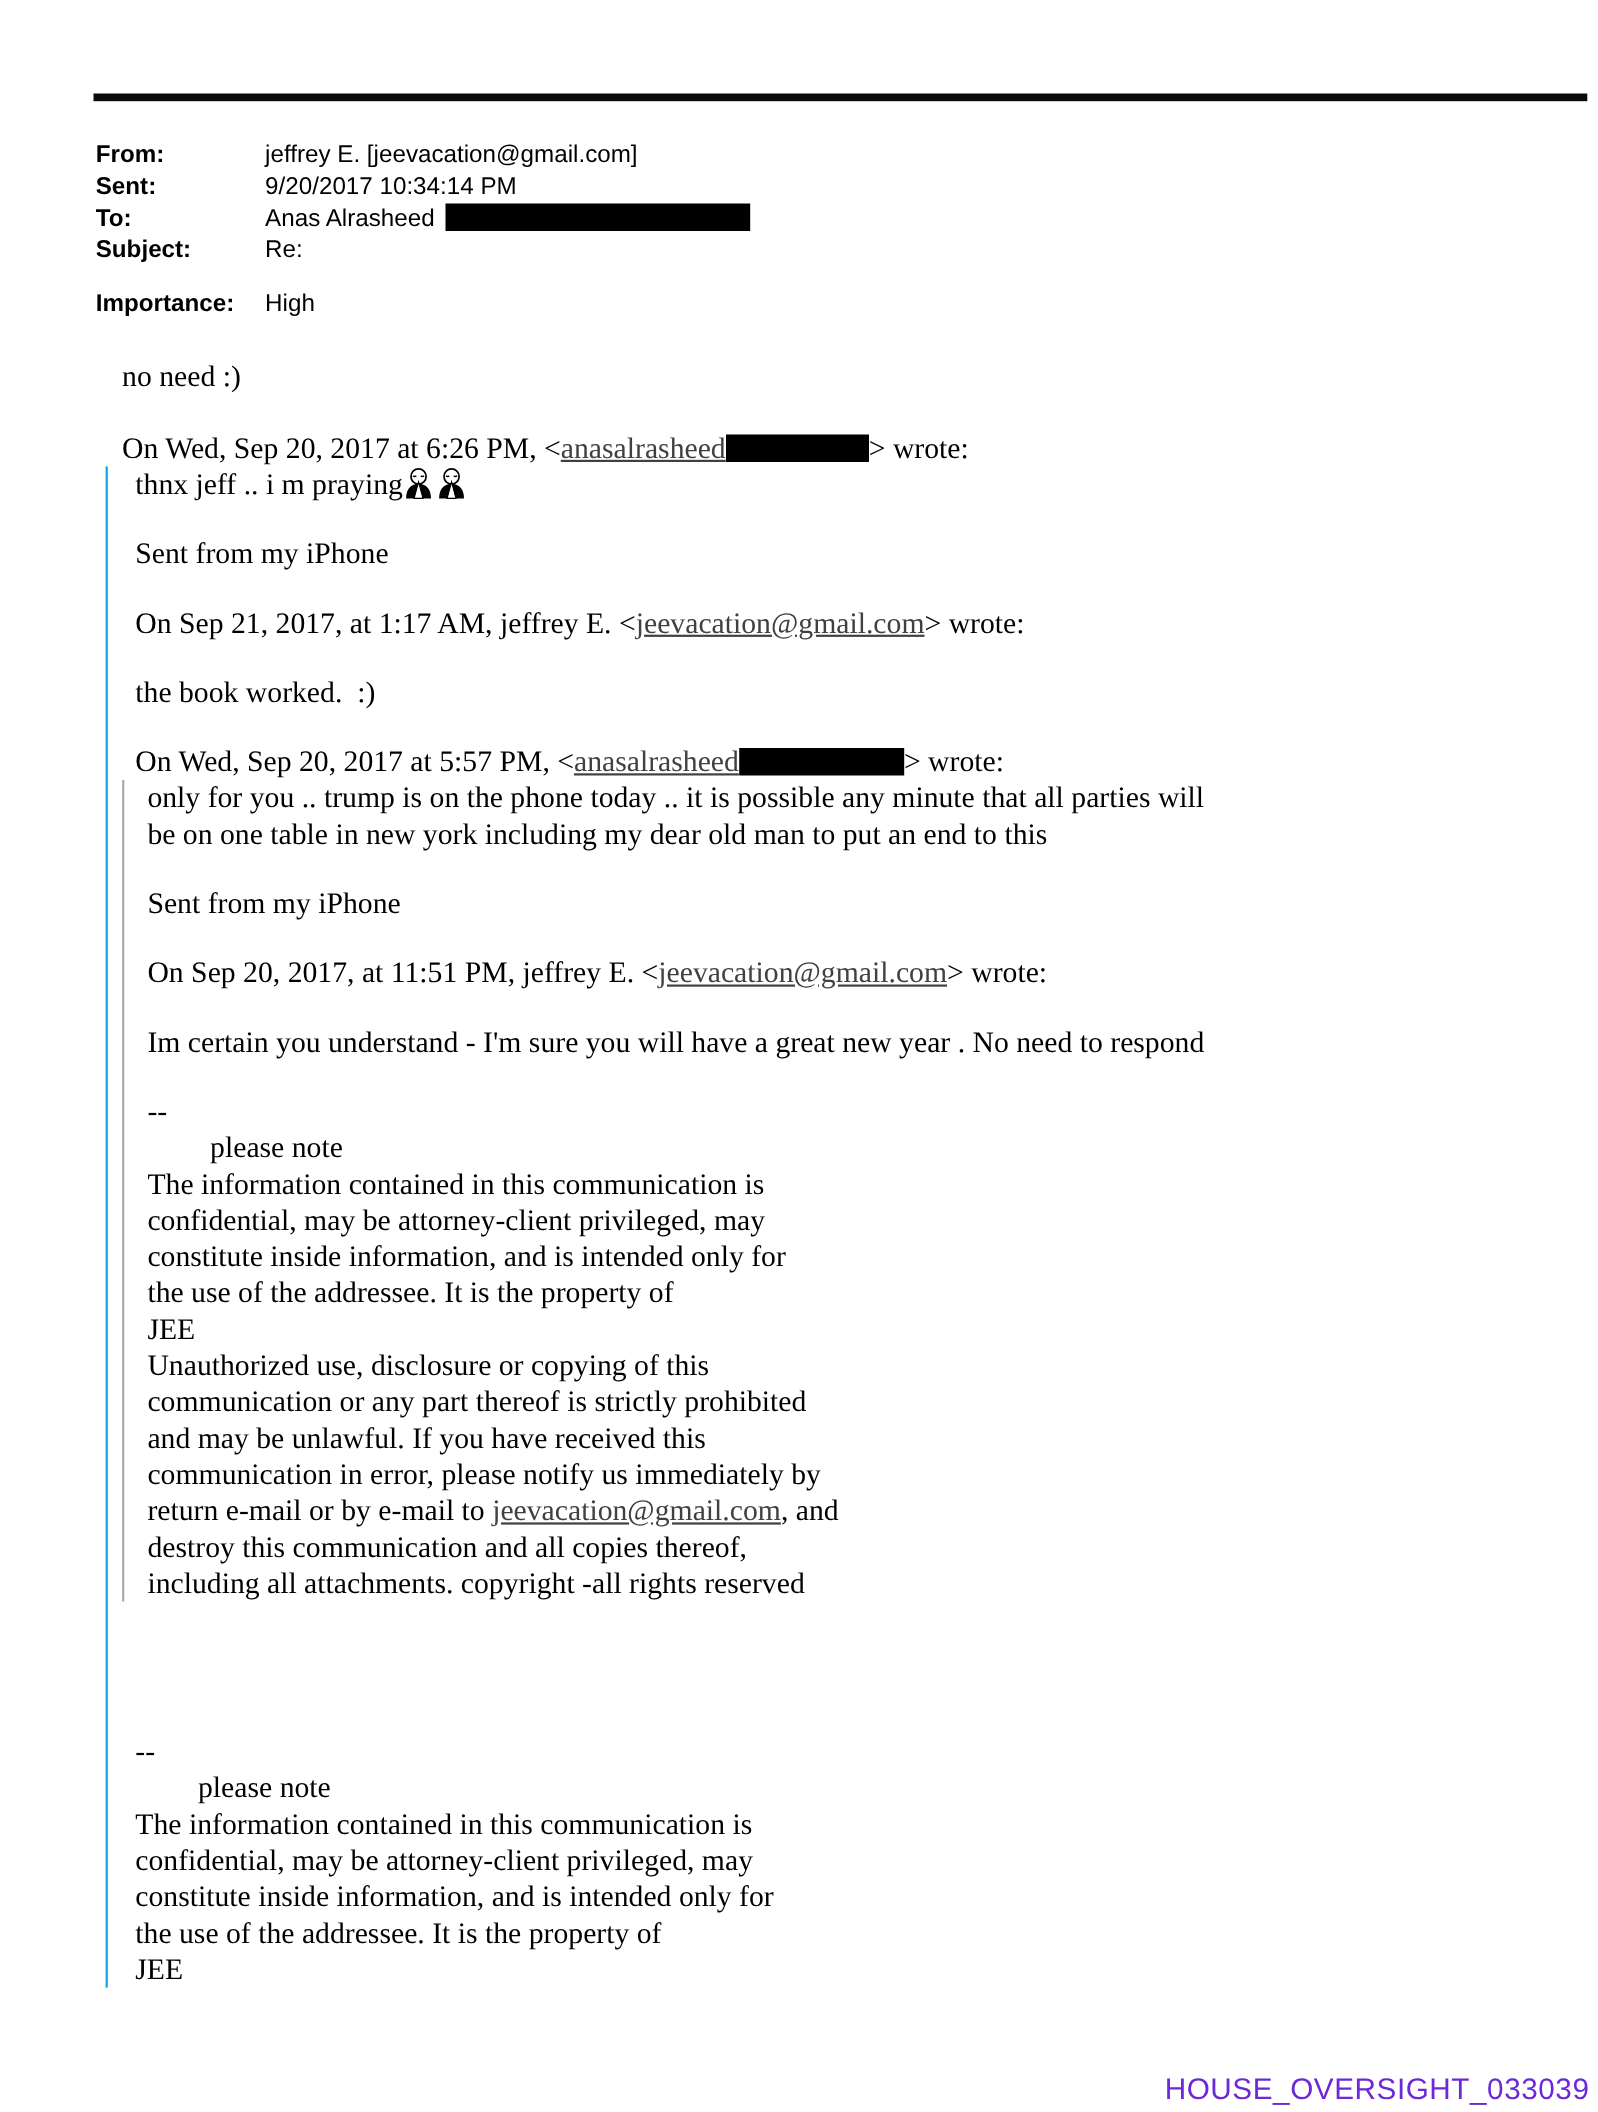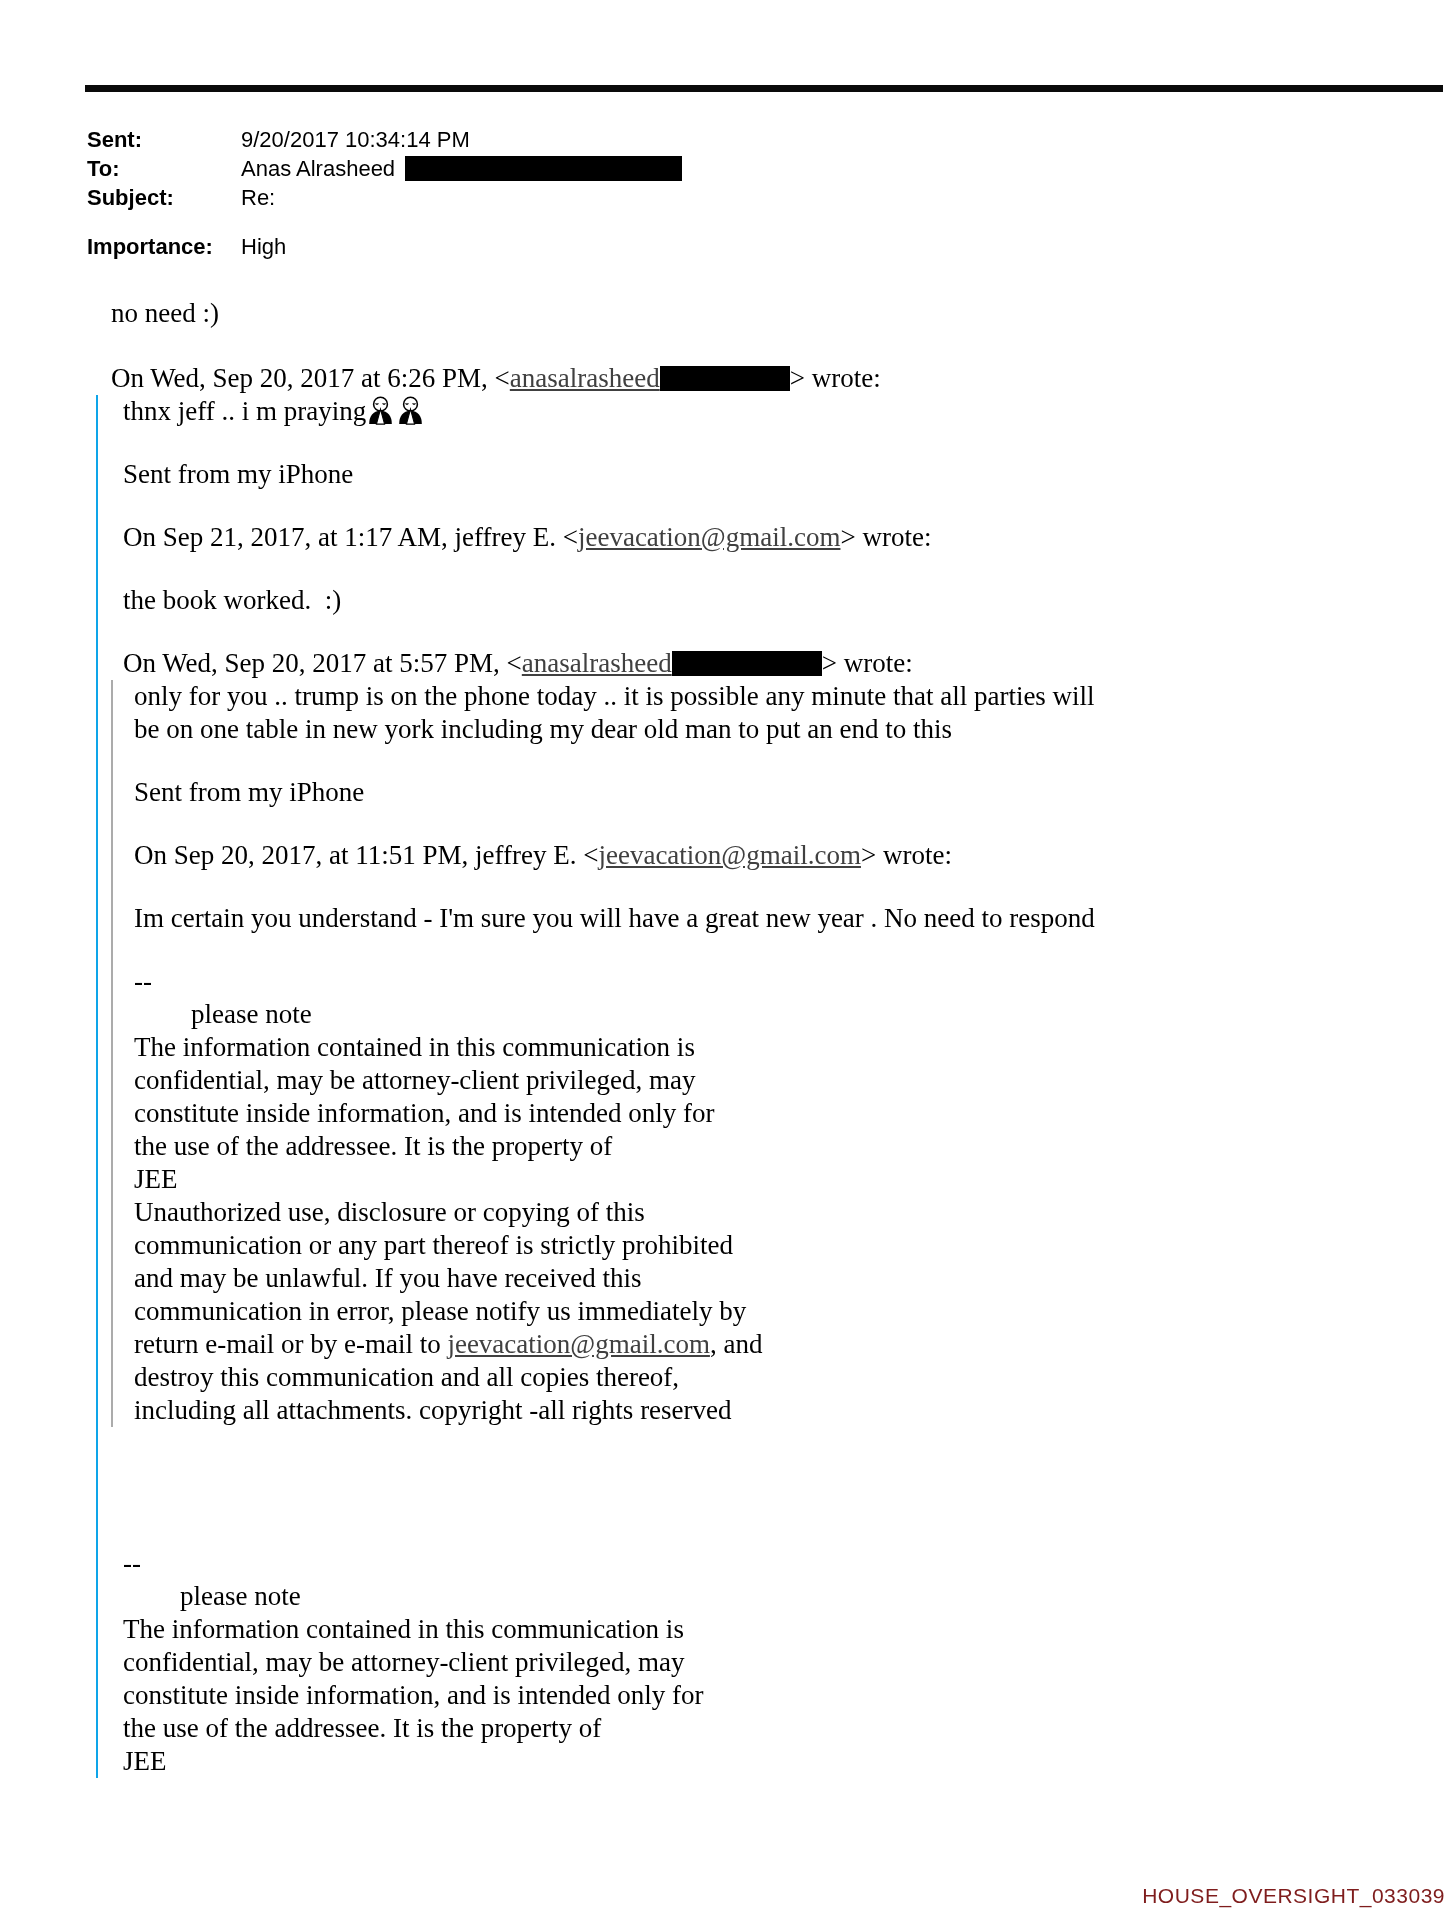--- a/index.html
+++ b/index.html
@@ -69,33 +69,37 @@
     display: inline-block;
     width: 29px; height: 29px;
     vertical-align: -5px;
   }
   .emoji + .emoji { margin-left: 1px; }
   
   .bates {
     position: absolute;
     top: 1884px; right: 8px;
     font-family: "Liberation Sans", sans-serif;
-    font-size: 21px;
-    color: #7f1d1d;
+    font-size: 27px;
+    color: #6d28d9;
     letter-spacing: 0.5px;
   }
 </style>
 </head>
 <body>
 
 <div class="page">
 
   <div class="top-rule"></div>
 
   <div class="mail-header">
+    <div class="hrow">
+      <span class="hlabel">From:</span>
+      <span class="hvalue">jeffrey E. [jeevacation@gmail.com]</span>
+    </div>
     <div class="hrow">
       <span class="hlabel">Sent:</span>
       <span class="hvalue">9/20/2017 10:34:14 PM</span>
     </div>
     <div class="hrow">
       <span class="hlabel">To:</span>
       <span class="hvalue"><span>Anas Alrasheed</span><span class="redact redact-to"></span></span>
     </div>
     <div class="hrow">
       <span class="hlabel">Subject:</span>

